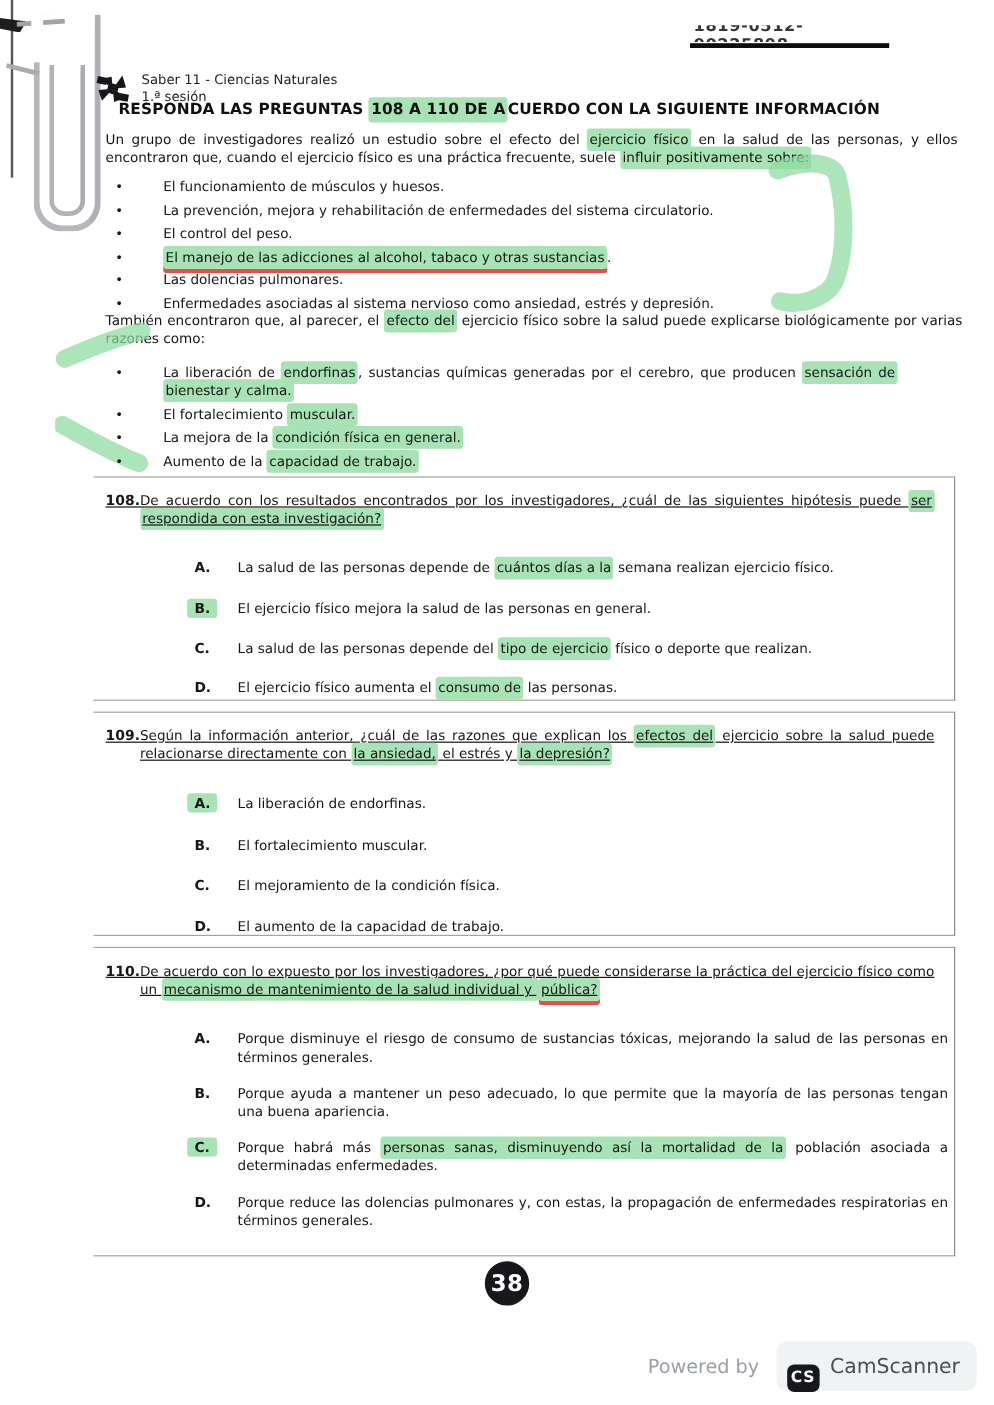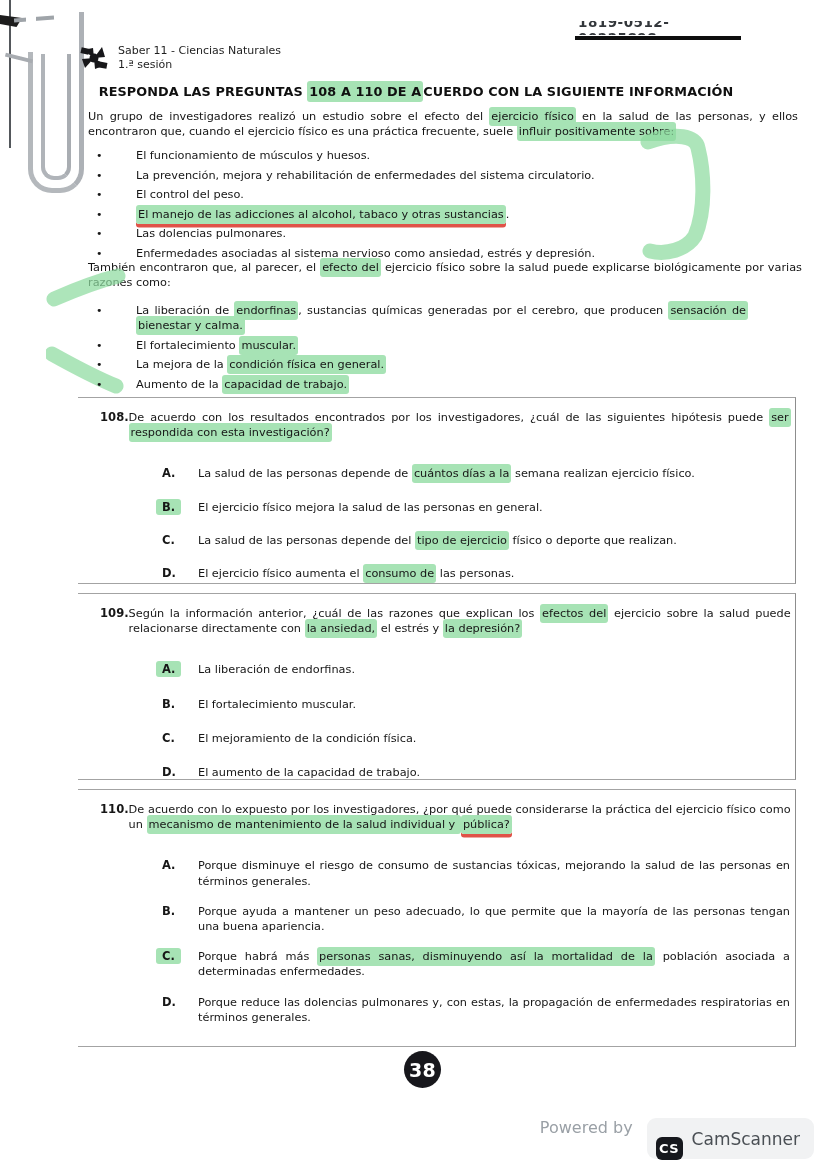--- a/index.html
+++ b/index.html
@@ -25,21 +25,21 @@
   .clip-mask{position:absolute;left:26px;top:10px;width:10px;height:42px;background:#fff;}
   .clip-hook{position:absolute;left:5px;top:56px;width:28px;height:4px;background:#a8acb1;transform:rotate(14deg);}
   .clip-inner{position:absolute;left:41px;top:54px;width:22px;height:122px;
     border-left:4px solid #b0b4b9;border-right:4px solid #a9adb2;border-bottom:4px solid #b0b4b9;
     border-radius:0 0 13px 13px;}
   
   .doc-id-wrap{position:absolute;left:578px;top:21px;width:170px;height:14px;overflow:hidden;}
   .doc-id-wrap span{display:block;margin-top:-7px;font-size:13.5px;font-weight:bold;color:#33373b;letter-spacing:.5px;}
   .doc-id-line{position:absolute;left:575px;top:36px;width:166px;height:4px;background:#0e0e0e;}
   
-  .brand{position:absolute;left:80px;top:44px;display:flex;align-items:flex-start;}
+  .brand{position:absolute;left:80px;top:60px;display:flex;align-items:flex-start;}
   .brand svg{display:block;}
   .brand-text{margin-left:10px;font-size:11px;line-height:13.5px;color:#1e1e1e;}
   
   .title{position:absolute;left:60px;top:84px;width:712px;text-align:center;
     font-size:12.8px;font-weight:bold;letter-spacing:.1px;color:#101010;}
   
   .para{position:absolute;text-align:justify;font-size:11.3px;line-height:15.2px;color:#141414;}
   .intro{left:88px;top:109px;width:710px;}
   .para2{left:88px;top:260px;width:714px;}
   ul.blist{position:absolute;list-style:none;margin:0;padding:0;}
@@ -55,37 +55,37 @@
   
   .bracket-right{position:absolute;left:638px;top:128px;}
   .bracket-left{position:absolute;left:46px;top:266px;}
   
   .qblock{position:absolute;left:78px;width:718px;
     border-top:1px solid #a3a3a3;border-bottom:1px solid #a3a3a3;border-right:1px solid #8d8d8d;
     box-sizing:border-box;}
   .q108{top:397px;height:187px;}
   .q109{top:593px;height:187px;}
   .q110{top:789px;height:258px;}
-  .stem{display:flex;margin:12px 0 0 22px;}
+  .stem{display:flex;margin:12px 0 0 10px;text-decoration:underline;}
   .qnum{flex:0 0 28px;font-weight:bold;font-size:11.6px;line-height:15.2px;}
   .qtext{width:662px;text-align:justify;font-size:11.3px;line-height:15.2px;}
   .opts{margin-top:26px;}
   .opt{display:flex;margin:0 0 0 84px;}
   .q108 .opt{margin-bottom:18px;}
   .q109 .opt{margin-bottom:19px;}
   .q110 .opt{margin-bottom:15px;}
   .letter{flex:0 0 36px;font-weight:bold;font-size:11.5px;line-height:15.2px;}
   .letter .hl{padding:1px 6px;margin-left:-6px;}
   .otext{width:592px;text-align:justify;font-size:11.3px;line-height:15.2px;}
   
   .badge{position:absolute;left:404px;top:1051px;width:37px;height:37px;border-radius:50%;
     background:var(--badge-black);color:#fff;font-weight:bold;font-size:19px;
     display:flex;align-items:center;justify-content:center;letter-spacing:.3px;}
   
-  .footer{position:absolute;right:14px;top:1118px;display:flex;align-items:flex-start;}
+  .footer{position:absolute;right:14px;top:1118px;display:flex;align-items:center;}
   .powered{color:#9aa0a6;font-size:16px;margin-right:14px;}
   .cs-pill{display:flex;align-items:center;background:#f1f2f3;border-radius:9px;padding:7px 14px 7px 9px;}
   .cs-logo{position:relative;width:27px;height:27px;margin-right:9px;}
   .cs-logo .teal{position:absolute;left:0;bottom:0;width:100%;height:10px;background:var(--camscanner-teal);border-radius:4px 4px 6px 6px;}
   .cs-logo .blk{position:absolute;left:0;top:12px;width:100%;height:23px;background:#16181d;border-radius:6px;
     display:flex;align-items:center;justify-content:center;color:#fff;font-weight:bold;font-size:13px;letter-spacing:.5px;}
   .cs-name{color:#4a4f54;font-size:17px;font-weight:500;}
 </style>
 </head>
 <body>

